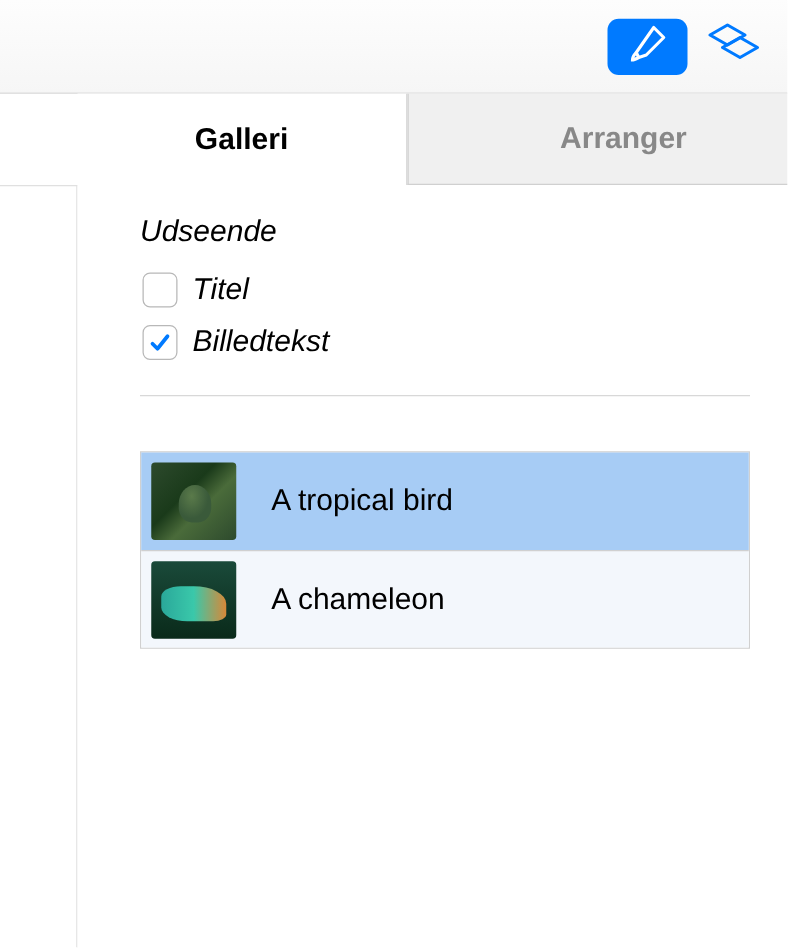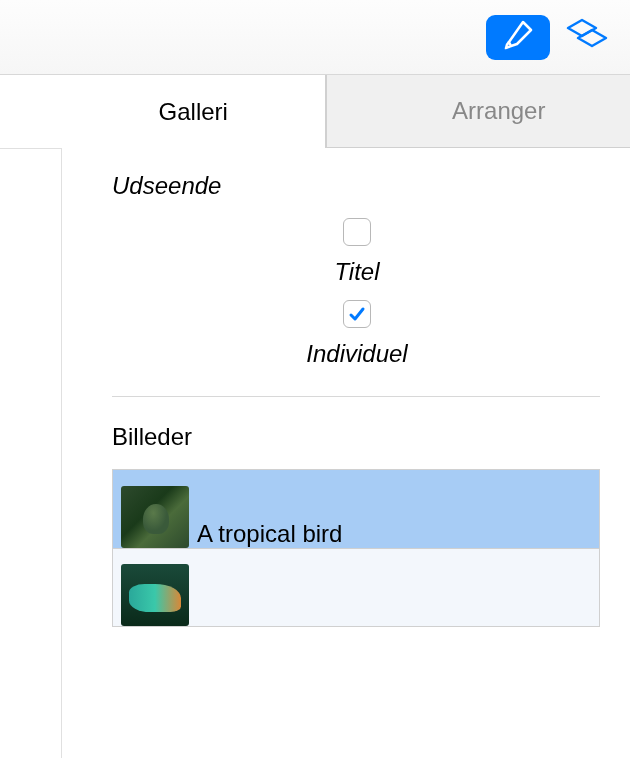--- a/index.html
+++ b/index.html
@@ -53,20 +53,21 @@
       border-top: 1px solid #e0e0e0;
       margin-top: 73px;
     }
     .inspector {
       flex: 1;
       background: #ffffff;
     }
     .tabs {
       display: flex;
       height: 73px;
+      font-weight: bold;
     }
     .tab {
       flex: 1;
       display: flex;
       align-items: center;
       justify-content: center;
       font-size: 24px;
       cursor: pointer;
       background: #f0f0f0;
       border: 1px solid #d0d0d0;
@@ -91,21 +92,20 @@
       font-size: 24px;
       color: #000;
       margin-bottom: 18px;
     }
     .checkbox-row {
       display: flex;
       align-items: center;
       gap: 12px;
       margin-bottom: 14px;
       padding-left: 2px;
-      flex-direction: column;
     }
     .checkbox {
       width: 28px;
       height: 28px;
       border: 1.5px solid #b8b8b8;
       border-radius: 6px;
       background: #ffffff;
       display: flex;
       align-items: center;
       justify-content: center;
@@ -159,24 +159,24 @@
     }
     .images-section {
       padding: 26px 30px 0 50px;
     }
     .images-list {
       margin-top: 18px;
       border: 1px solid #d0d0d0;
     }
     .image-row {
       display: flex;
-      align-items: flex-end;
+      align-items: center;
       height: 78px;
       padding-left: 8px;
-      gap: 8px;
+      gap: 28px;
       cursor: pointer;
     }
     .image-row.selected {
       background: #a7ccf5;
     }
     .image-row:not(.selected) {
       background: #f3f7fc;
       border-top: 1px solid #d0d0d0;
     }
     .thumb {
@@ -256,34 +256,34 @@
         <div class="checkbox"></div>
         <span class="checkbox-label">Titel</span>
       </div>
 
       <div class="checkbox-row">
         <div class="checkbox checked">
           <svg width="20" height="20" viewBox="0 0 20 20">
             <path d="M4 11 L8 15 L16 5" stroke="#007aff" stroke-width="3" fill="none" stroke-linecap="round" stroke-linejoin="round"></path>
           </svg>
         </div>
-        <span class="checkbox-label">Individuel</span>
+        <span class="checkbox-label">Billedtekst</span>
       </div>
 
 
       <div class="divider"></div>
     </div>
 
     <div class="images-section">
-      <div class="section-title">Billeder</div>
       <div class="images-list">
         <div class="image-row selected">
           <div class="thumb bird"></div>
           <span class="image-caption">A tropical bird</span>
         </div>
         <div class="image-row">
           <div class="thumb chameleon"></div>
+          <span class="image-caption">A chameleon</span>
         </div>
       </div>
     </div>
 
   </div>
 </div>
 
 </body></html>

